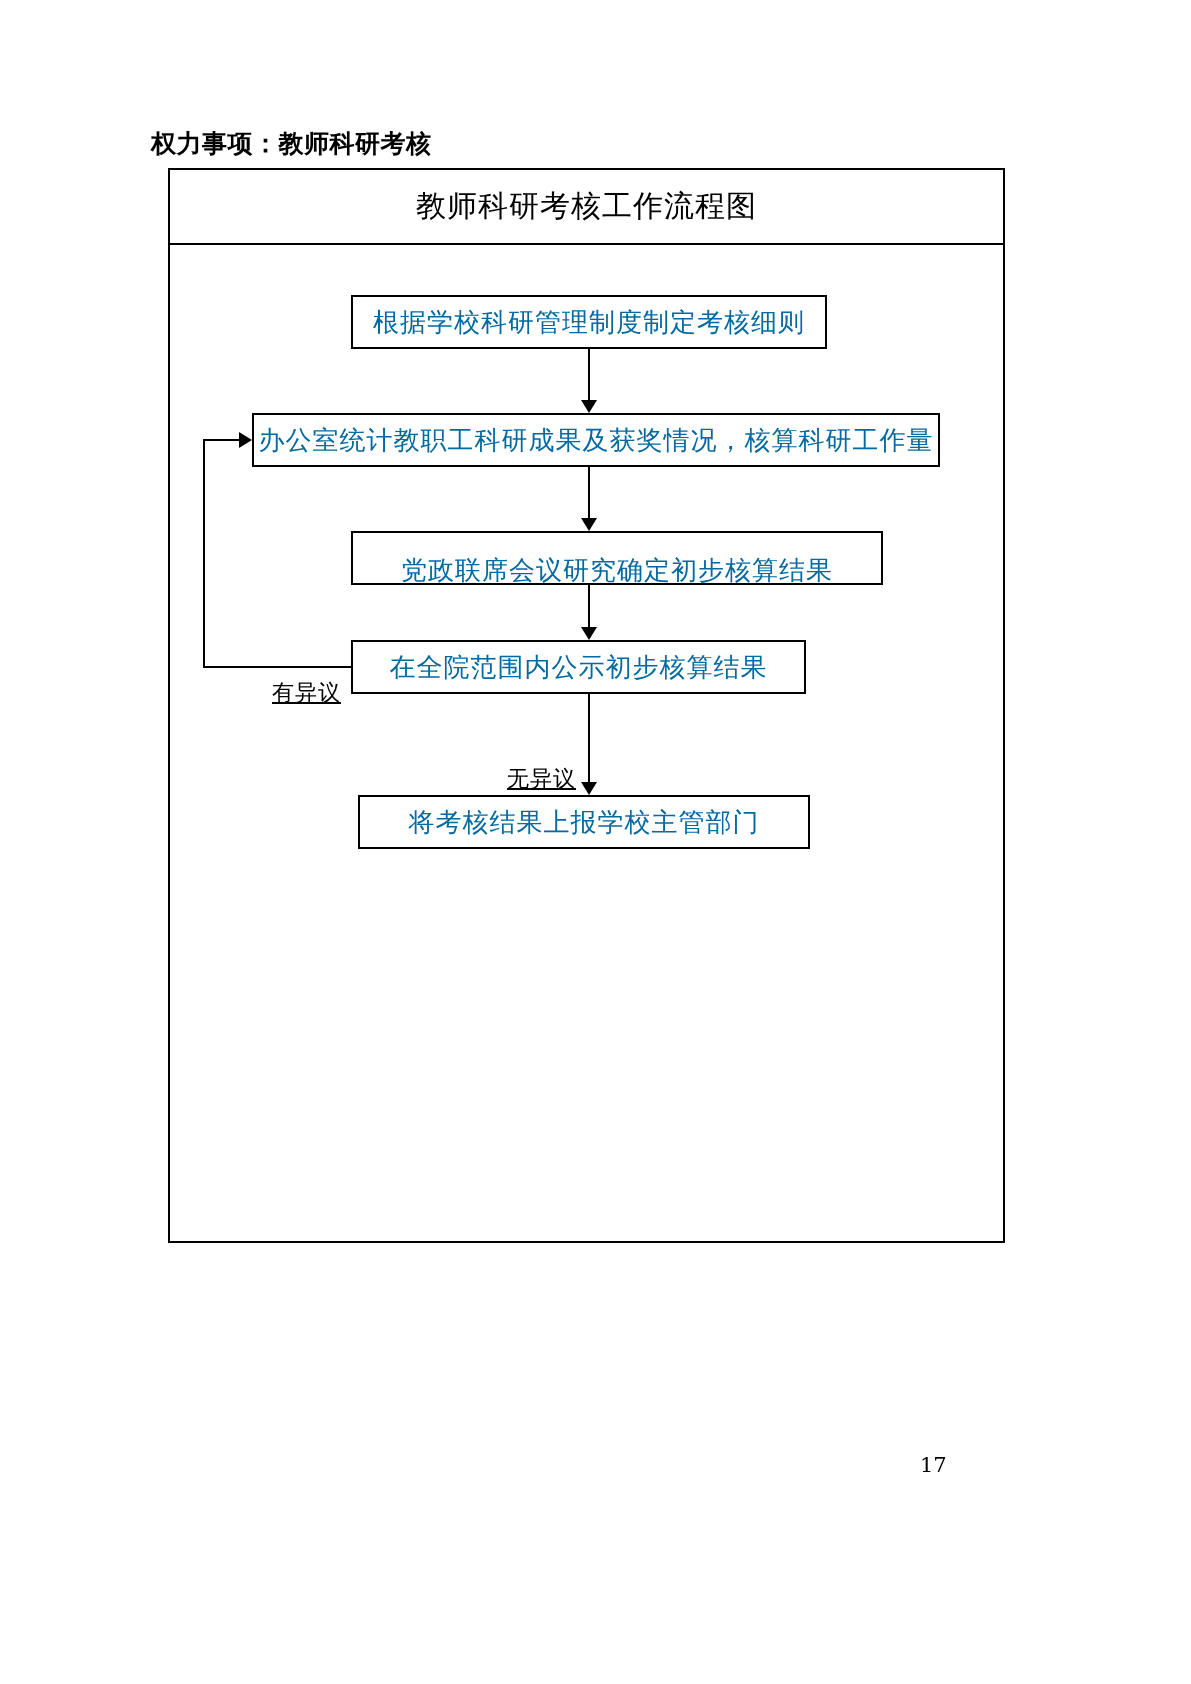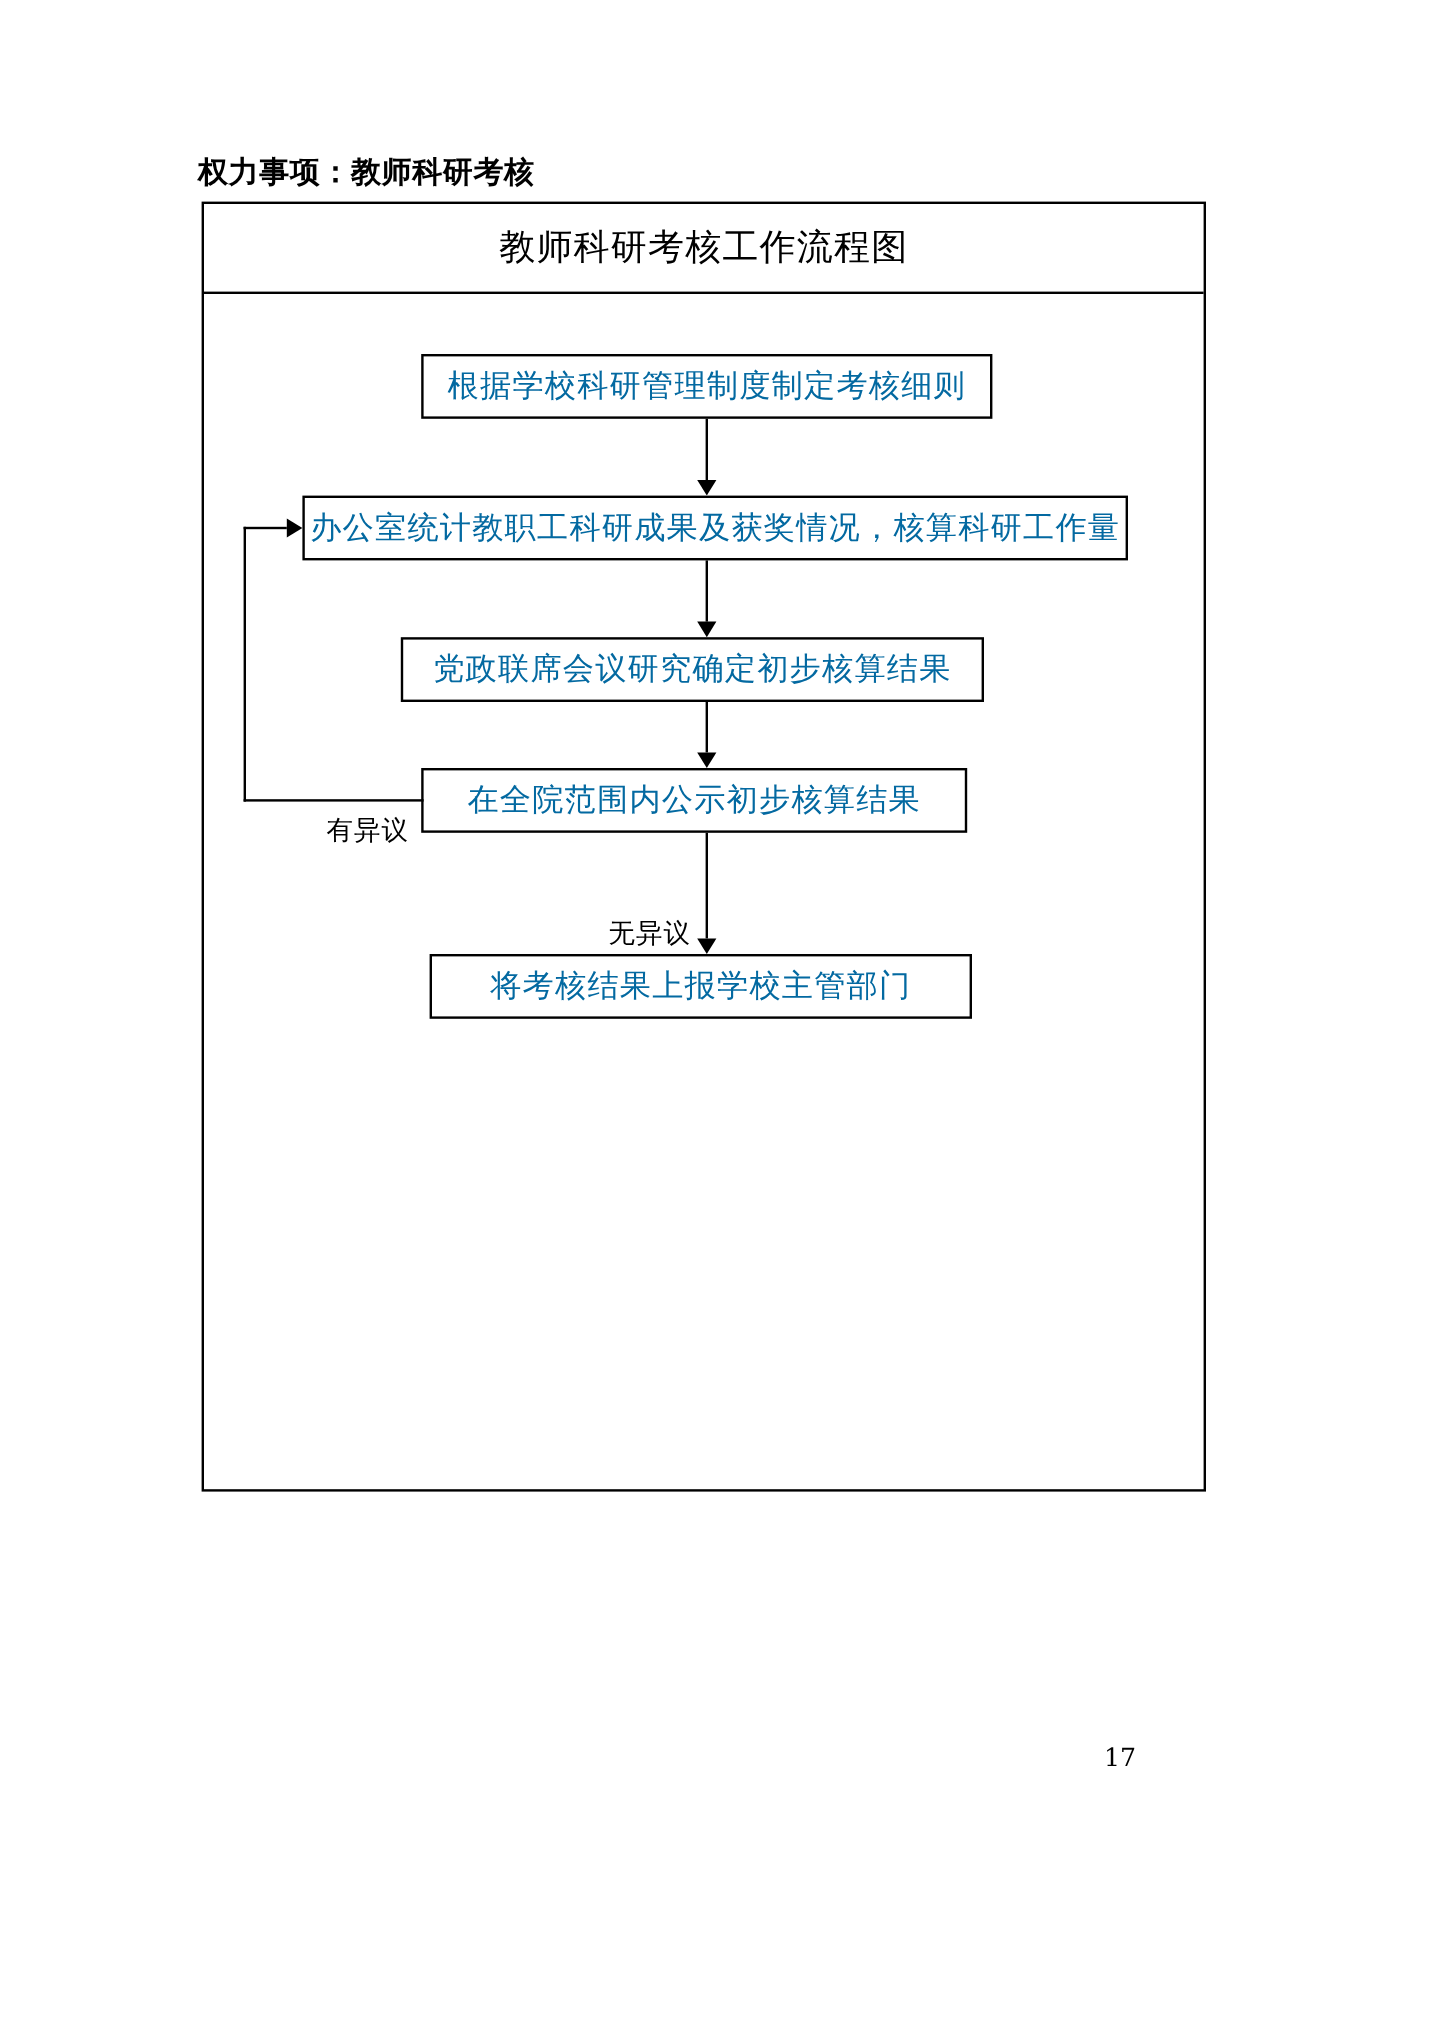--- a/index.html
+++ b/index.html
@@ -12,21 +12,21 @@
     height: 1684px;
     position: relative;
     font-family: "DejaVu Sans", sans-serif;
     color: #000000;
     overflow: hidden;
   }
 
   
   #doc-heading {
     position: absolute;
-    left: 165px;
+    left: 151px;
     top: 131px;
     font-family: "DejaVu Sans", sans-serif;
     font-size: 25px;
     font-weight: bold;
     letter-spacing: 0.5px;
     white-space: nowrap;
     line-height: 1;
   }
 
   
@@ -84,21 +84,21 @@
     letter-spacing: 1px;
     white-space: nowrap;
     color: #0369a1;
   }
 
   .node-text { display: block; line-height: 1; }
 
   
   #node-1 { left: 181px; top: 50px;  width: 476px; height: 54px; }
   #node-2 { left: 82px;  top: 168px; width: 688px; height: 54px; align-items: center; }
-  #node-3 { left: 164px; top: 286px; width: 486px; height: 54px; }
+  #node-3 { left: 181px; top: 286px; width: 532px; height: 54px; align-items: flex-end; }
   #node-4 { left: 181px; top: 395px; width: 455px; height: 54px; }
   #node-5 { left: 188px; top: 550px; width: 452px; height: 54px; }
 
   
   .vline {
     position: absolute;
     width: 2px;
     background: #000000;
   }
   .hline {
@@ -142,20 +142,21 @@
 
   
   .edge-label {
     position: absolute;
     font-family: "DejaVu Serif", serif;
     font-size: 22px;
     letter-spacing: 1px;
     white-space: nowrap;
     line-height: 1;
     color: #000000;
+    text-decoration: underline;
   }
   #label-dissent   { left: 102px; top: 437px; }
   #label-nodissent { left: 337px; top: 523px; }
 
   
   #page-number {
     position: absolute;
     left: 920px;
     top: 1455px;
     font-family: "DejaVu Serif", serif;

